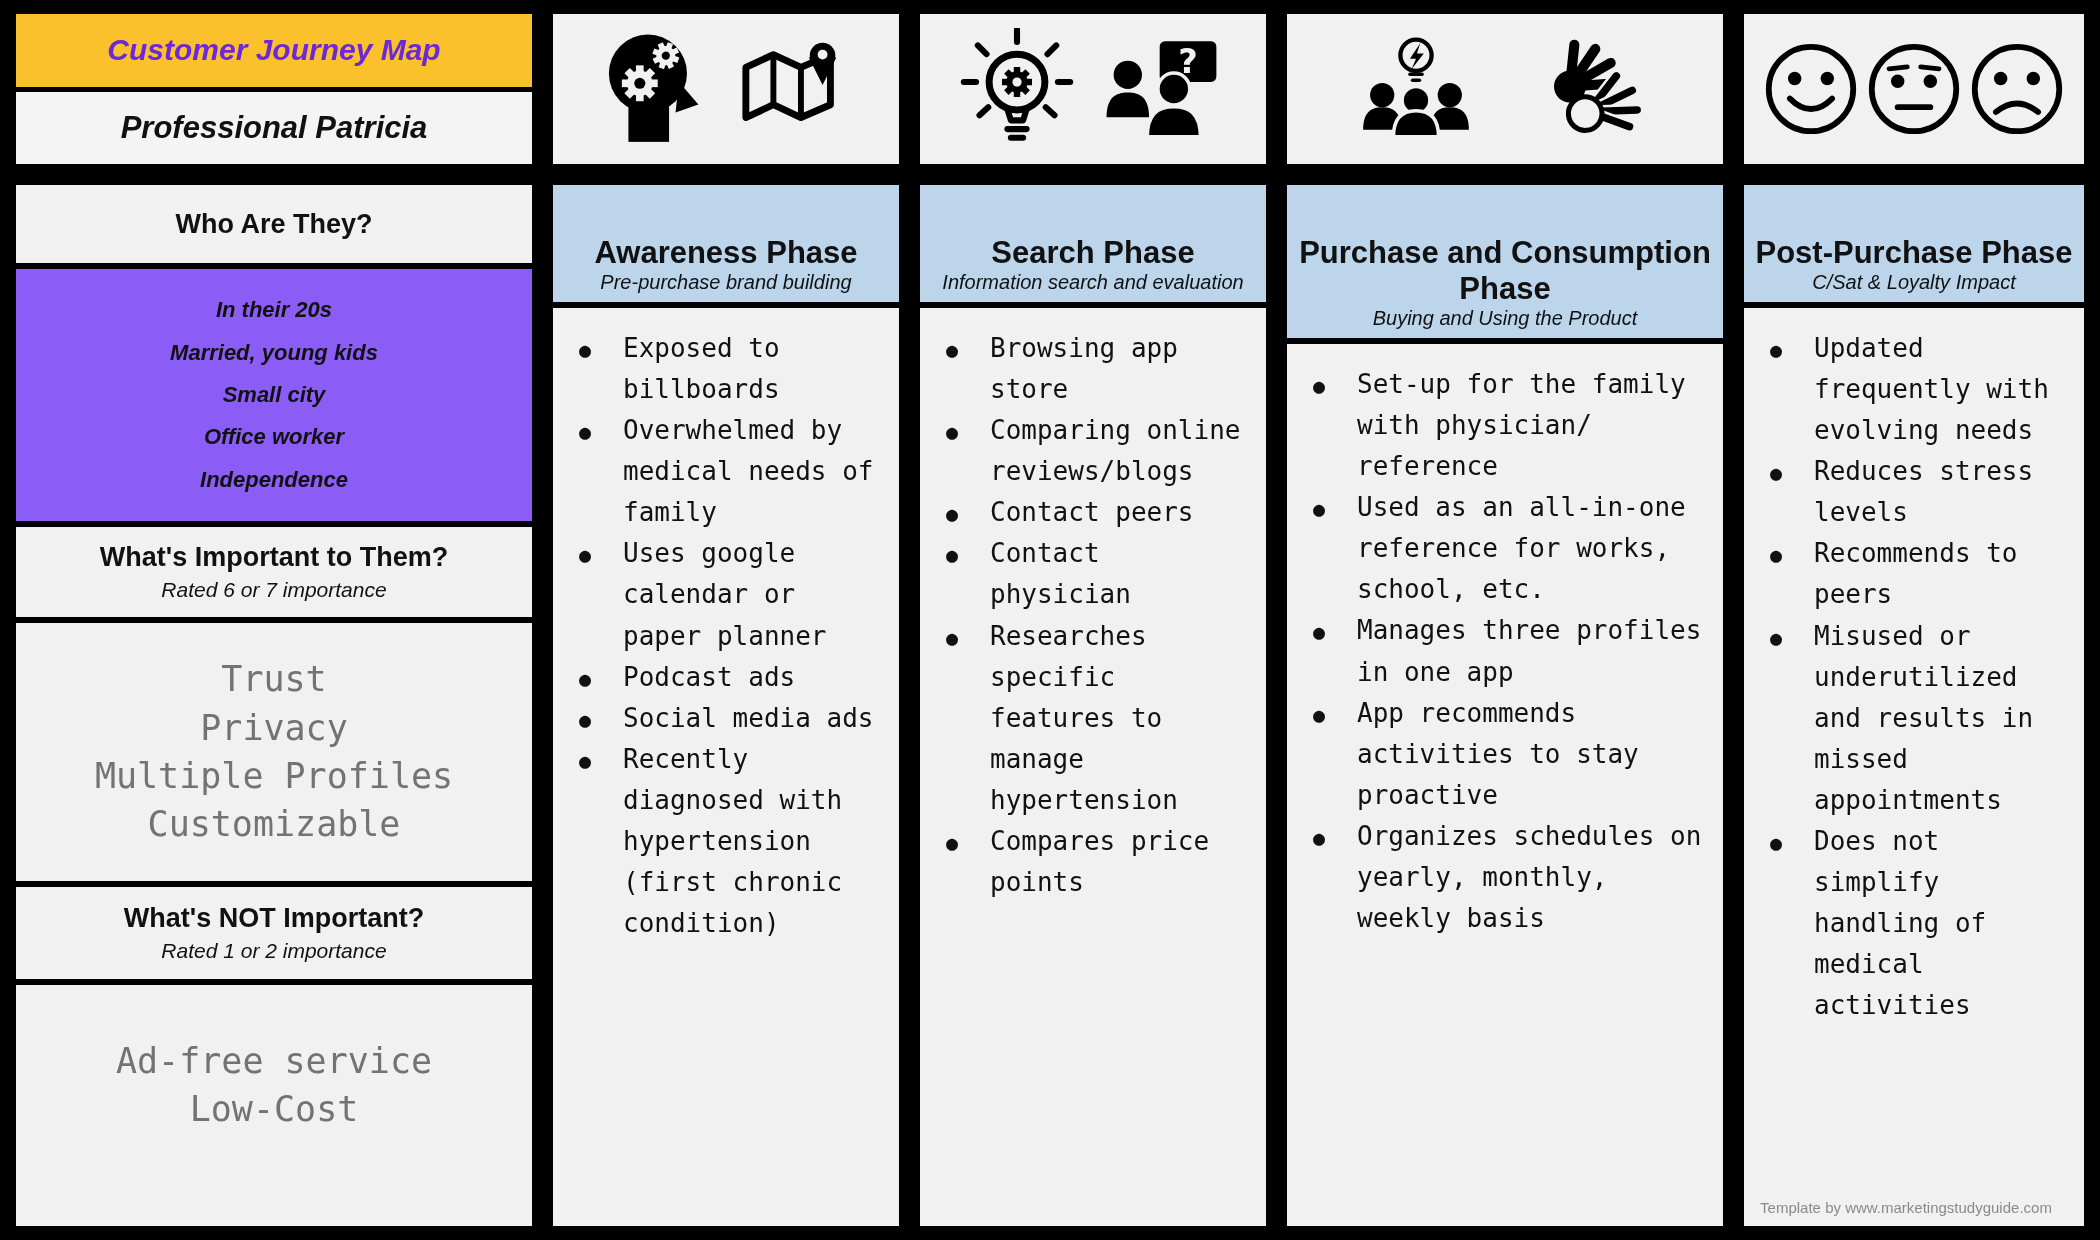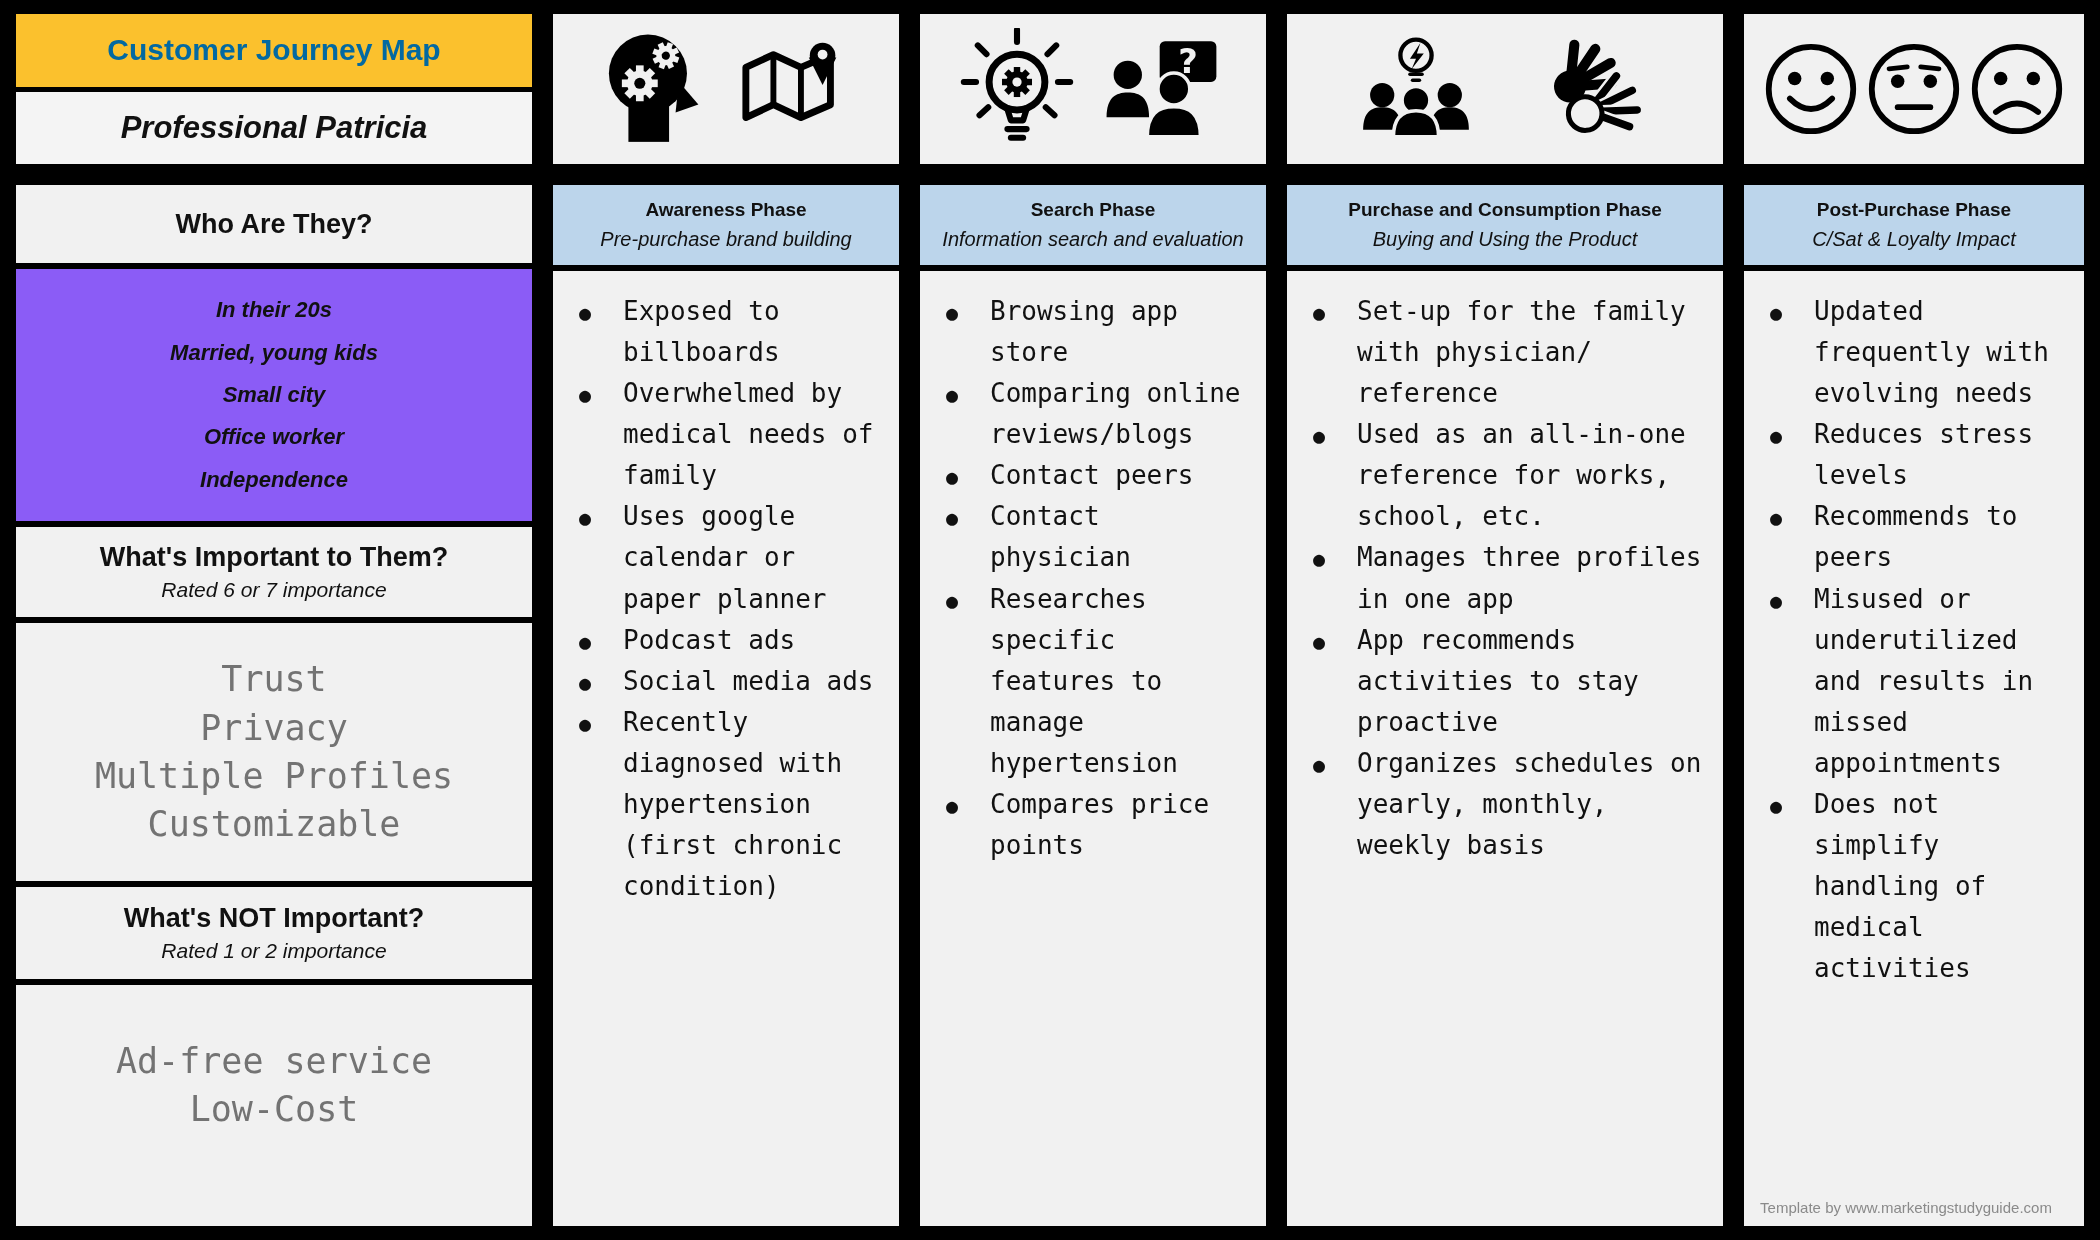--- a/index.html
+++ b/index.html
@@ -11,39 +11,39 @@
     column-gap:21px;
     padding:14px 16px;
     font-family:"Liberation Sans",sans-serif;
   }
   .col{display:flex;flex-direction:column;gap:21px;min-width:0;}
   .band-top{height:150px;flex:0 0 150px;display:flex;flex-direction:column;gap:5px;}
   .band-content{flex:1;display:flex;flex-direction:column;gap:6px;min-height:0;}
   .cell{background:#f1f1f1;}
   
   .title-cell{flex:1;background:#fbc12d;display:flex;align-items:center;justify-content:center;}
-  .title-cell span{font-weight:bold;font-size:30px;color:#0369a1;}
+  .title-cell span{font-weight:bold;font-size:30px;color:#6d28d9;font-style:italic;}
   .name-cell{flex:1;background:#f4f4f4;display:flex;align-items:center;justify-content:center;}
   .name-cell span{font-weight:bold;font-style:italic;font-size:31px;color:#111;}
   .sec{display:flex;flex-direction:column;align-items:center;justify-content:center;}
   .sec-who-header{flex:0 0 78px;}
   .sec-who-header span{font-weight:bold;font-size:27px;color:#111;}
   .sec-who-items{flex:0 0 252px;background:#8b5cf6;justify-content:space-evenly;padding:12px 10px;}
   .sec-who-items div{font-weight:bold;font-style:italic;font-size:22px;color:#111;}
   .sec-subhead{flex:0 0 90px;justify-content:space-evenly;padding:10px;}
   .sec-subhead .h{font-weight:bold;font-size:27px;color:#111;}
   .sec-subhead .s{font-style:italic;font-size:21px;color:#111;}
   .sec-imp-values{flex:0 0 258px;justify-content:center;}
   .mono-big{font-family:"DejaVu Sans Mono",monospace;font-size:35px;line-height:1.38;color:#737373;text-align:center;}
   .sec-notimp-head{flex:0 0 92px;}
   .sec-notimp-values{flex:1;justify-content:flex-start;padding-top:52px;}
   
   .icons-cell{height:150px;display:flex;align-items:center;justify-content:space-evenly;padding:0 12px;}
   .phase-header{flex:0 0 80px;background:#bcd5eb;display:flex;flex-direction:column;align-items:center;justify-content:space-evenly;padding:8px 4px;text-align:center;}
-  .phase-header .t{font-weight:bold;font-size:19px;color:#111;}
+  .phase-header .t{font-weight:bold;font-size:31px;color:#111;margin-top:42px;}
   .phase-header .s{font-style:italic;font-size:20px;color:#111;}
   .phase-body{flex:1;display:flex;flex-direction:column;padding:20px 12px 8px 0;min-height:0;}
   .phase-body ul{list-style:none;margin:0;padding:0 0 0 70px;flex:1;}
   .phase-body li{
     position:relative;
     font-family:"DejaVu Sans Mono",monospace;
     font-size:26px;line-height:1.58;color:#111;
   }
   .phase-body li::before{
     content:"●";position:absolute;left:-44px;top:7px;font-size:20px;color:#111;

